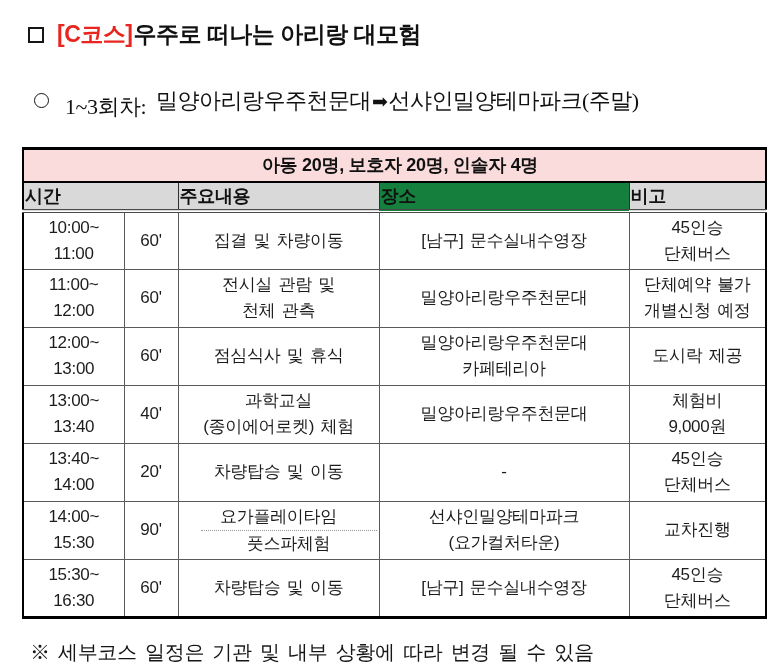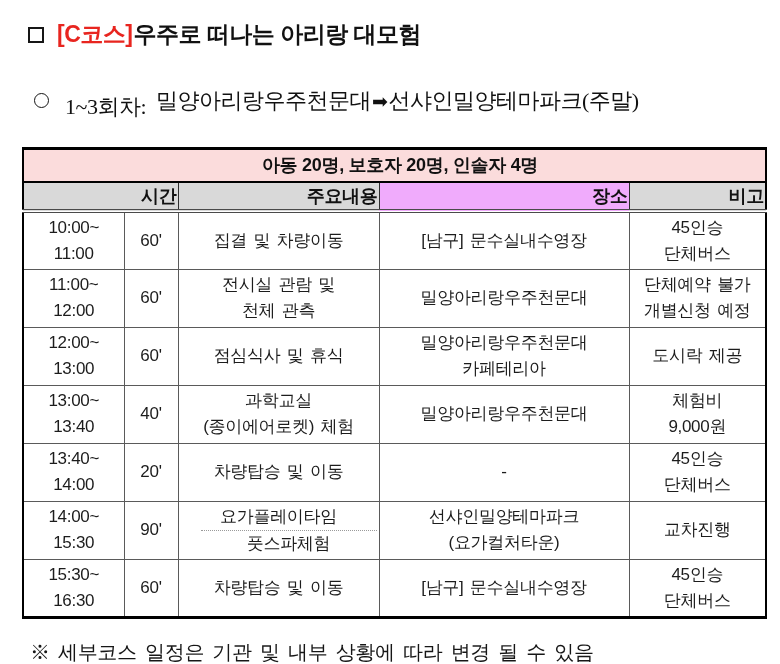--- a/index.html
+++ b/index.html
@@ -58,21 +58,21 @@
   td.caption-cell {
     height: 33px;
     text-align: center; vertical-align: middle;
     font-weight: bold; font-size: 18px;
     border-bottom: 2px solid #000;
     letter-spacing: -0.3px;
     padding-left: 12px;
   }
   th {
     height: 20px;
-    text-align: right; vertical-align: middle;
+    text-align: left; vertical-align: middle;
     font-weight: bold; font-size: 18px;
     border: 1px solid #2e2e2e;
     border-bottom: 4px double #4a4a4a;
     letter-spacing: -0.3px;
   }
   tbody td {
     height: 58px;
     border: 1px solid #5a5a5a;
     text-align: center; vertical-align: middle;
     font-size: 17px; line-height: 26px;
@@ -119,21 +119,21 @@
     <col style="width:250px">
     <col style="width:137px">
   </colgroup>
   <thead>
     <tr>
       <td class="caption-cell" colspan="5" style="background: rgb(251, 220, 220);">아동 20명, 보호자 20명, 인솔자 4명</td>
     </tr>
     <tr>
       <th colspan="2" style="background: rgb(217, 217, 217);">시간</th>
       <th style="background: rgb(217, 217, 217);">주요내용</th>
-      <th style="background: #f0abfc;">장소</th>
+      <th style="background: #15803d;">장소</th>
       <th style="background: rgb(217, 217, 217);">비고</th>
     </tr>
   </thead>
   <tbody>
       <tr>
         <td>
           <div class="line">10:00~</div>
           <div class="line">11:00</div>
         </td>
         <td>

